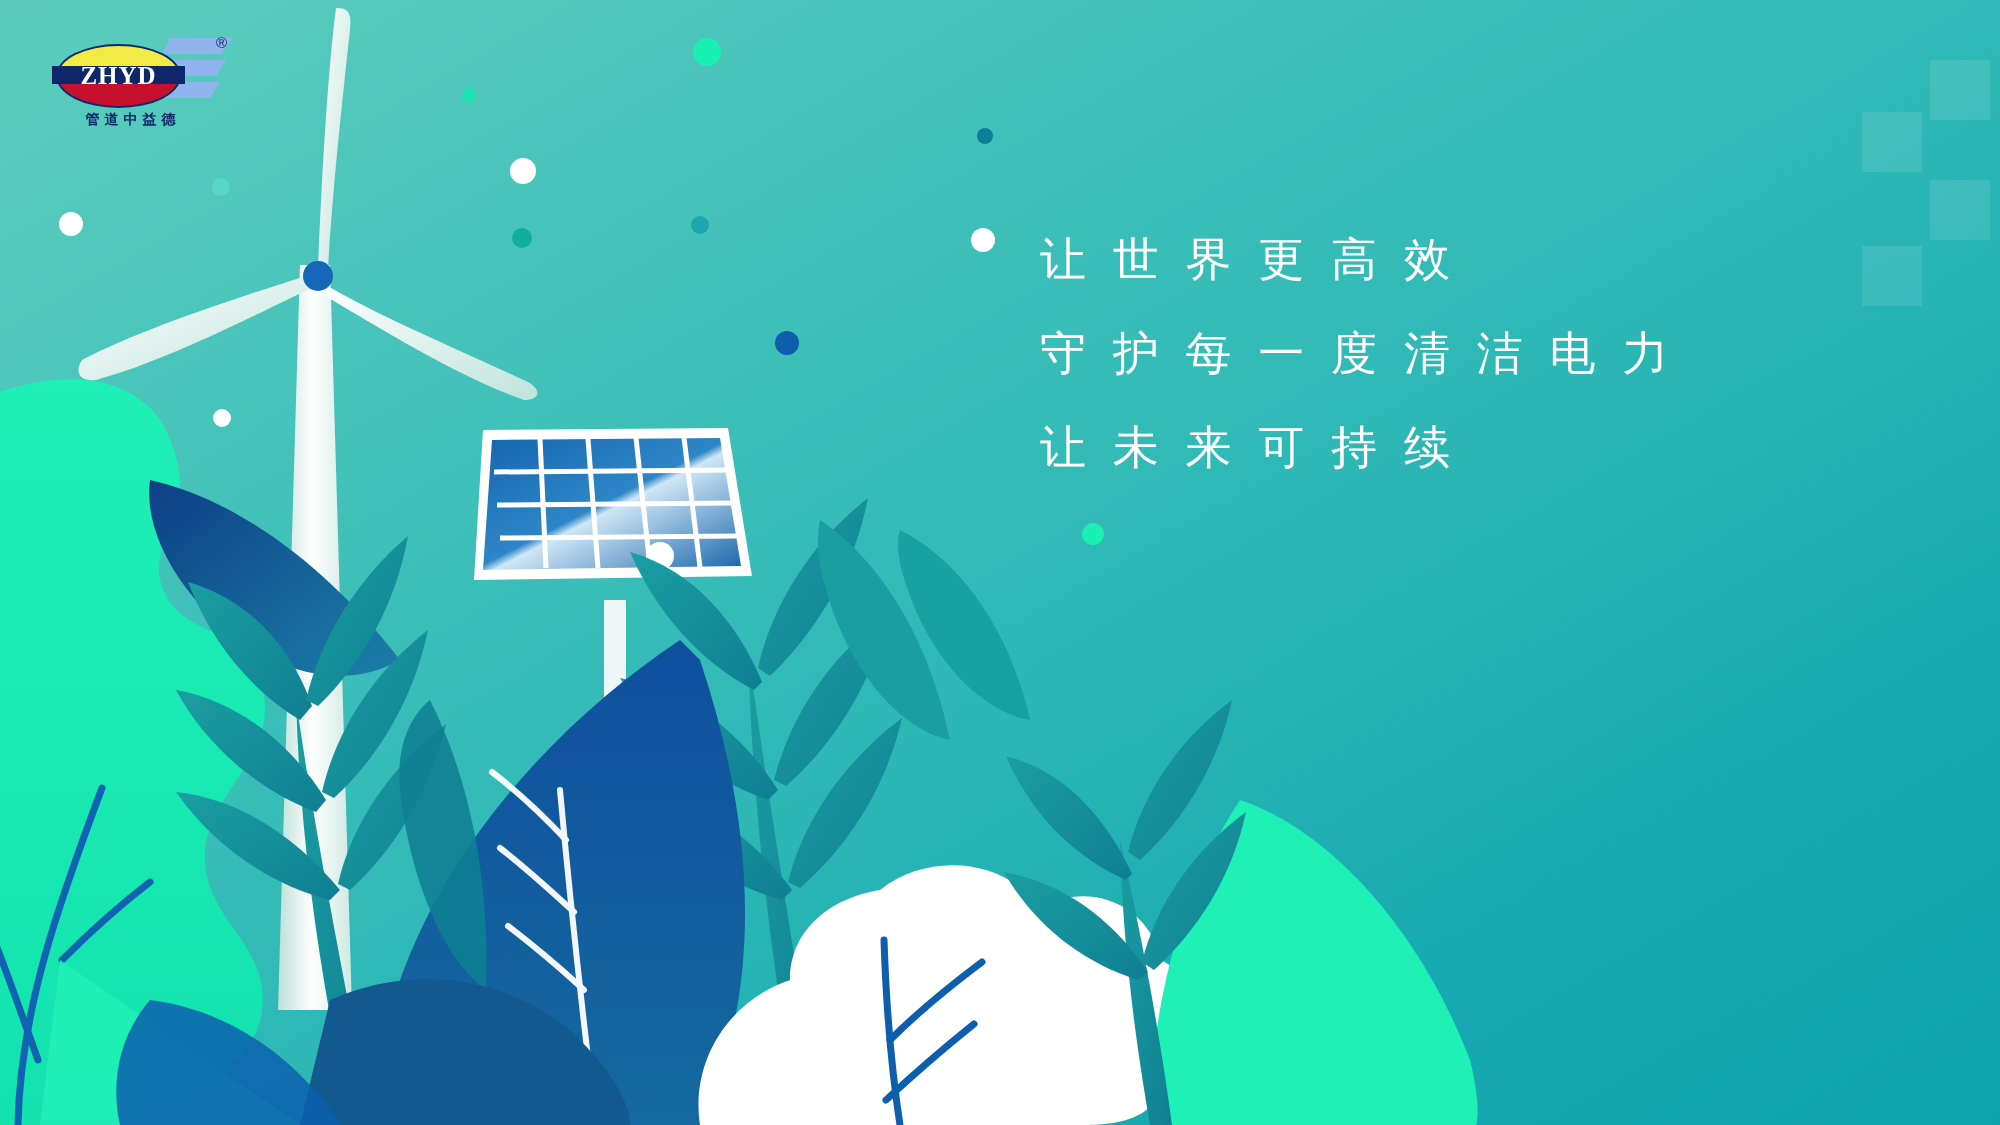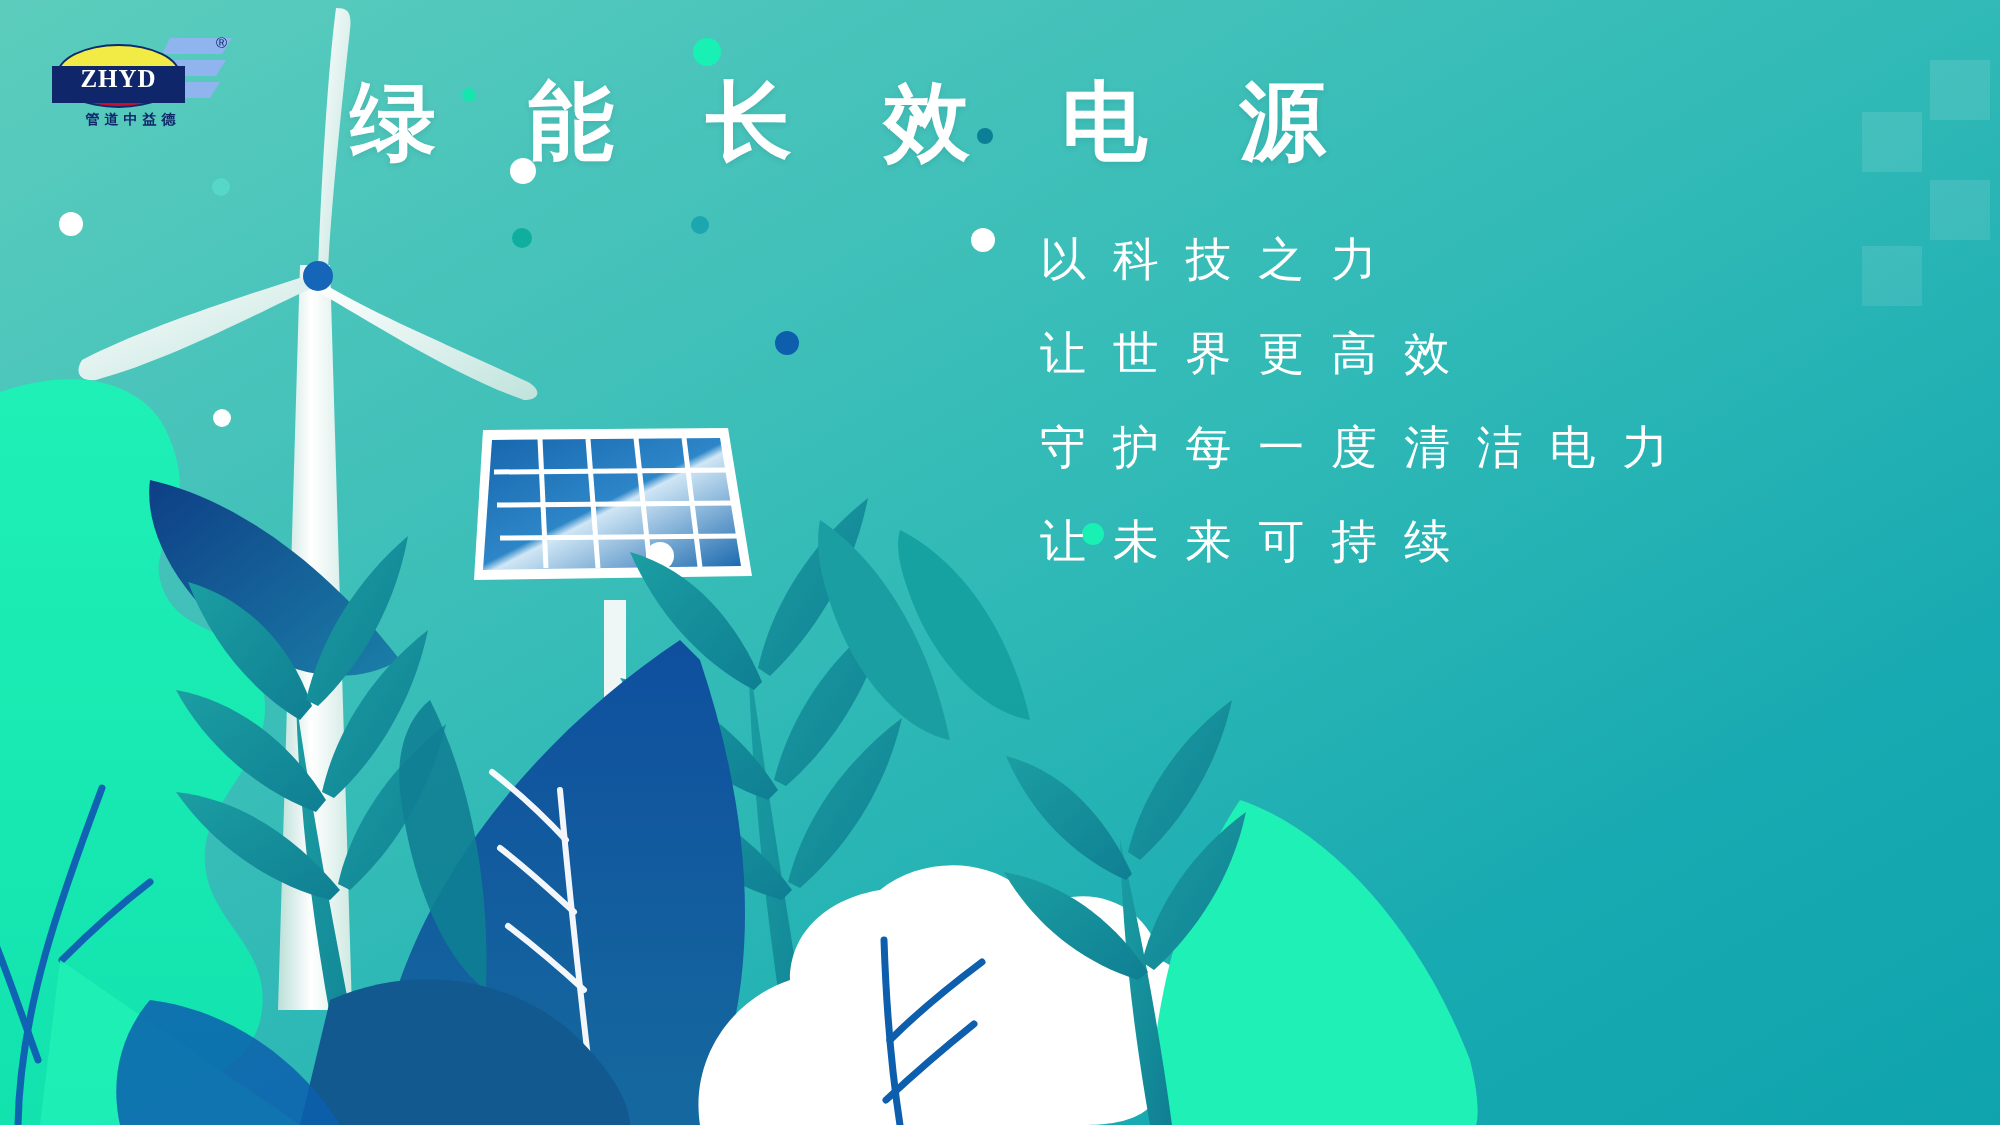--- a/index.html
+++ b/index.html
@@ -12,22 +12,22 @@
 
   
   #logo{position:absolute;left:48px;top:18px;width:185px;height:112px;}
   #logo .swoosh{position:absolute;left:108px;top:16px;width:80px;height:78px;}
   #logo .ell{
     position:absolute;left:8px;top:26px;width:125px;height:64px;border-radius:50%;
     background:linear-gradient(to bottom,#f2ea45 0%,#f2ea45 47%,#c7102e 47%,#c7102e 100%);
     border:2px solid #0e2a6e;box-sizing:border-box;
   }
   #logo .zhydband{
-    position:absolute;left:4px;top:48px;width:133px;height:37px;background:#10266b;
-    display:flex;justify-content:center;
+    position:absolute;left:4px;top:48px;width:133px;height:18px;background:#10266b;
+    display:flex;align-items:center;justify-content:center;
   }
   #logo .zhydtxt{
     color:#ffffff;font-weight:bold;font-size:25px;letter-spacing:1px;line-height:1;
     font-family:"Liberation Serif","DejaVu Serif",serif;
   }
   #logo .reg{position:absolute;left:168px;top:16px;font-size:15px;color:#10266b;}
   #logo .cn{
     position:absolute;left:10px;top:93px;width:150px;text-align:center;
     font-size:14px;color:#10266b;letter-spacing:5px;font-weight:bold;white-space:nowrap;
   }
@@ -227,22 +227,20 @@
       <path d="M10 48 L64 48 L54 64 L2 64 Z" fill="#8fb4ee"></path>
     </svg>
     <div class="ell"></div>
     <div class="zhydband">
       <span class="zhydtxt">ZHYD</span>
     </div>
     <span class="reg">®</span>
     <div class="cn">管道中益德</div>
   </div>
 
-  <div id="headline">绿 能 长 效 电 源</div>
 
   <div id="copy">
-    <div class="ln">以 科 技 之 力</div>
     <div class="ln">让 世 界 更 高 效</div>
     <div class="ln">守 护 每 一 度 清 洁 电 力</div>
     <div class="ln">让 未 来 可 持 续</div>
   </div>
 
 </div>
 
 </body></html>

